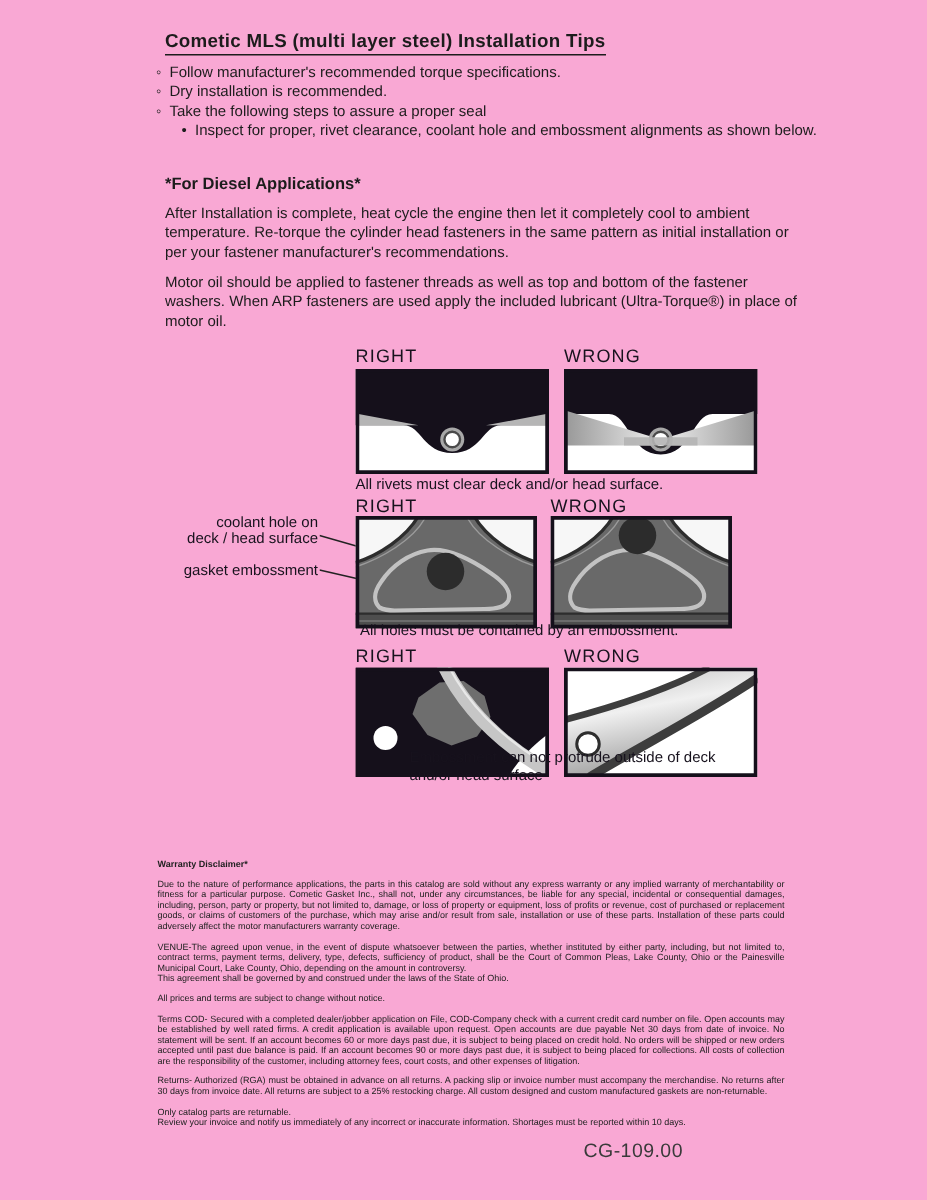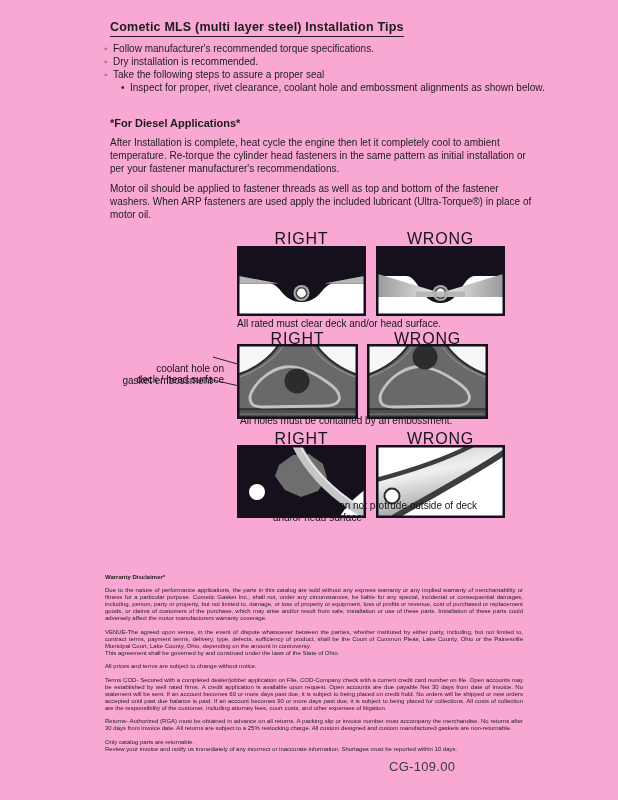--- a/index.html
+++ b/index.html
@@ -18,21 +18,21 @@
   .tips { position:absolute; left:104px; top:42px; width:450px; font-size:10px; line-height:13px; }
   .tip { position:relative; padding-left:9px; }
   .tip::before { content:"◦"; position:absolute; left:0; top:0; font-size:10px; }
   .subtip { position:relative; margin-left:17px; padding-left:9px; }
   .subtip::before { content:"•"; position:absolute; left:0; top:0; font-size:10px; }
   
   .diesel { position:absolute; left:110px; top:117px; width:428px; font-size:10px; line-height:13px; }
   .diesel h2 { font-size:11px; font-weight:bold; margin-bottom:6px; }
   .diesel p { margin-bottom:7px; }
   
-  .dlabel { position:absolute; font-size:16px; letter-spacing:0.8px; text-align:center; color:#17121d; }
+  .dlabel { position:absolute; font-size:12px; letter-spacing:0.8px; color:#17121d; }
   .caption { position:absolute; font-size:10px; line-height:12px; color:#17121d; }
   .panel { position:absolute; }
   
   .callout { position:absolute; font-size:10px; line-height:11px; text-align:right; color:#17121d; }
   .leader { position:absolute; }
   
   .disclaimer { position:absolute; left:105px; top:574px; width:418px; font-size:6px; line-height:7px; text-align:justify; color:#222; }
   .disclaimer .dhead { font-weight:bold; margin-bottom:6px; text-align:left; }
   .disclaimer p { margin-bottom:6.5px; }
   .disclaimer p.tight { margin-bottom:0; }
@@ -86,26 +86,26 @@
     <rect width="129" height="70" fill="#ffffff"></rect>
     <path d="M0,0 H129 V30 H99 C86,30 85,57 64.5,57 C44,57 43,30 30,30 H0 Z" fill="#15101b"></path>
     <polygon points="2,28 58,45 58,51 2,51" fill="url(#gwL)"></polygon>
     <polygon points="127,28 71,45 71,51 127,51" fill="url(#gwR)"></polygon>
     <circle cx="64.5" cy="47" r="8" fill="#a8a8a8"></circle>
     <circle cx="64.5" cy="47" r="5.2" fill="#ffffff" stroke="#4a4a4a" stroke-width="1.6"></circle>
     <rect x="40" y="45.5" width="49" height="5.5" fill="#b4b4b4" opacity="0.9"></rect>
     <rect x="1.25" y="1.25" width="126.5" height="67.5" fill="none" stroke="#15101b" stroke-width="2.5"></rect>
   </svg>
 
-  <div class="caption" style="left:237px; top:318px; width:300px;">All rated must clear deck and/or head surface.</div>
+  <div class="caption" style="left:237px; top:318px; width:300px;">All rivets must clear deck and/or head surface.</div>
 
   <div class="dlabel" style="left:237px; top:330px; width:121px;">RIGHT</div>
   <div class="dlabel" style="left:367px; top:330px; width:121px;">WRONG</div>
 
-  <div class="callout" style="left:120px; top:343px; width:104px;margin-top:20px;">
+  <div class="callout" style="left:108px; top:343px; width:104px;">
     <div>coolant hole on</div>
     <div>deck / head surface</div>
   </div>
   <div class="callout" style="left:108px; top:375px; width:104px;">
     <div>gasket embossment</div>
   </div>
 
   <svg class="leader" style="left:213px; top:352px;" width="90" height="44" viewBox="0 0 90 44">
     <line x1="0" y1="5" x2="84" y2="29" stroke="#222" stroke-width="1"></line>
     <line x1="0" y1="28" x2="48" y2="39" stroke="#222" stroke-width="1"></line>

